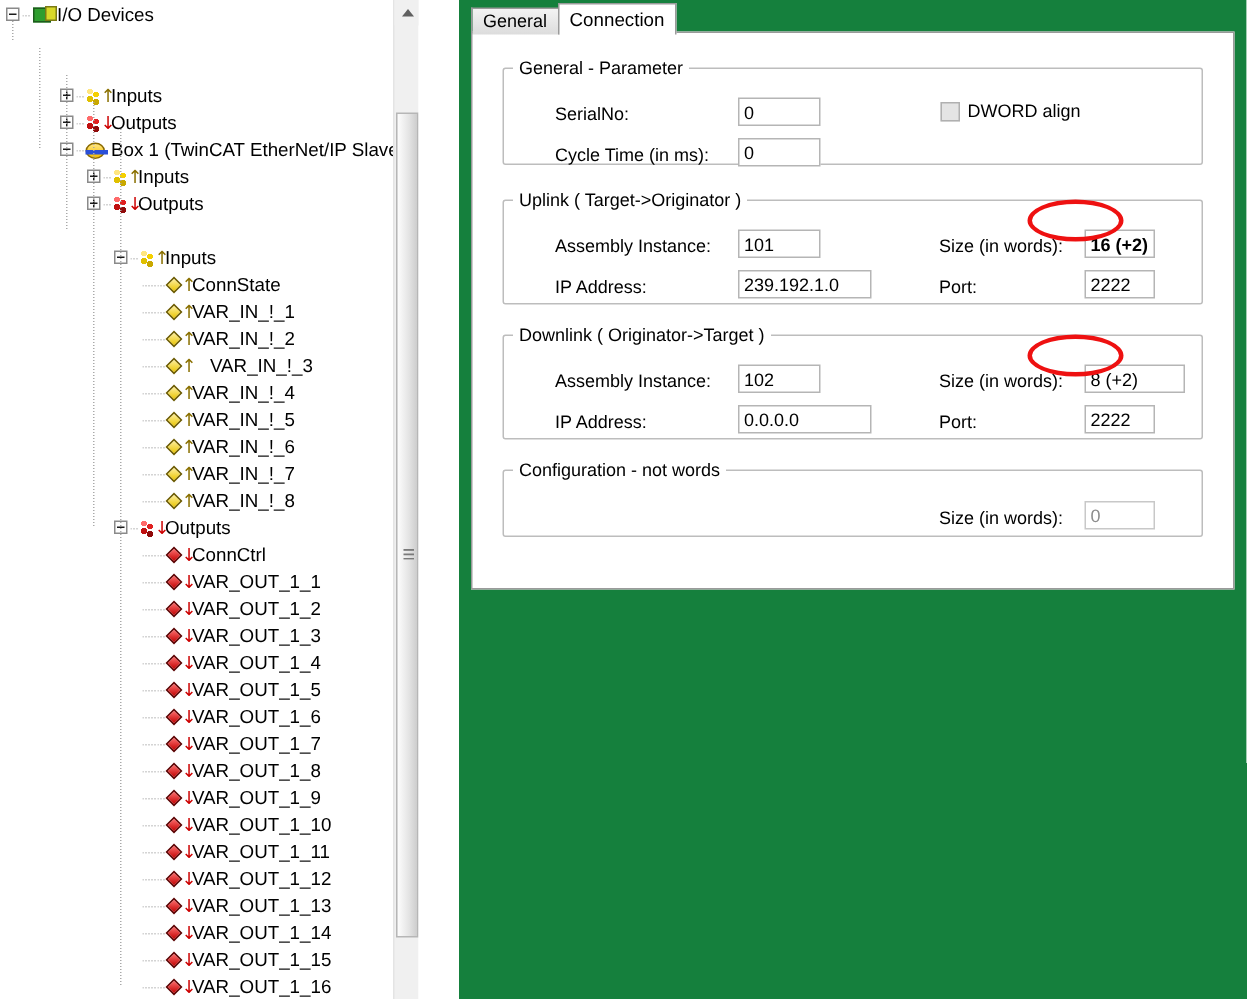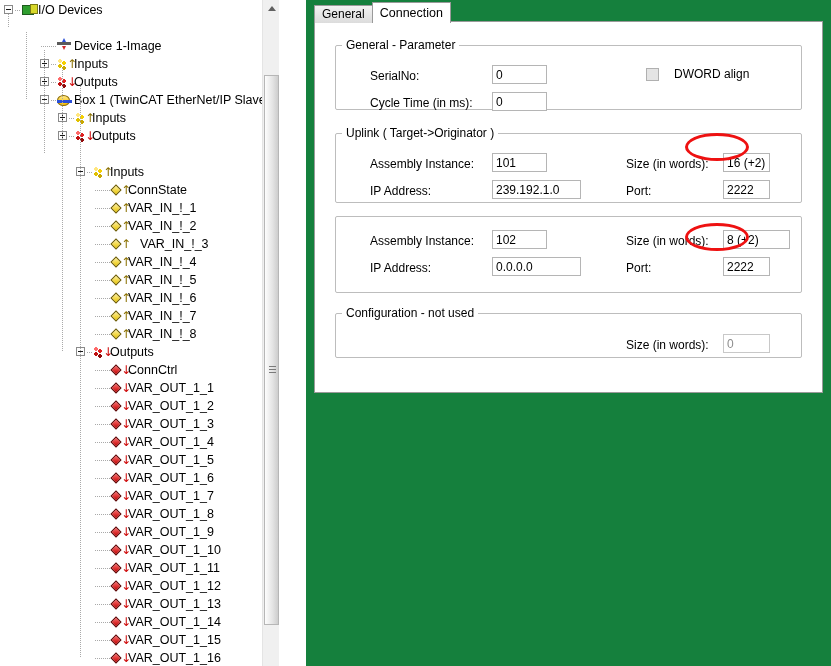--- a/index.html
+++ b/index.html
@@ -304,28 +304,20 @@
   <div id="tree-pane">
     <div class="tree-root" id="tree-root" style="position: relative; height: 667px;">
         <div class="tnode" style="position: absolute; left: 0px; top: 1px; width: 262px;">
           <span class="twist" style="left: 4px;"></span>
           <span class="hline" style="left: 15px; top: 9px; width: 5px;"></span>
           <span class="ticon" style="left: 20px;">
             <span class="ic-devices"></span>
           </span>
           <span class="tlabel" style="left: 38px;">I/O Devices</span>
         </div>
-        <div class="tnode" style="position: absolute; left: 0px; top: 37px; width: 262px;">
-          <span class="hline" style="left: 41px; top: 9px; width: 9px;"></span>
-          <span class="hline" style="left: 51px; top: 9px; width: 5px;"></span>
-          <span class="ticon" style="left: 56px;">
-            <span class="ic-image"></span>
-          </span>
-          <span class="tlabel" style="left: 74px;">Device 1-Image</span>
-        </div>
         <div class="tnode" style="position: absolute; left: 0px; top: 55px; width: 262px;">
           <span class="twist plus" style="left: 40px;"></span>
           <span class="hline" style="left: 51px; top: 9px; width: 5px;"></span>
           <span class="ticon" style="left: 56px;">
             <span class="ic-grp-in"></span>
             <span class="arrow-up">↑</span>
           </span>
           <span class="tlabel" style="left: 74px;">Inputs</span>
         </div>
         <div class="tnode" style="position: absolute; left: 0px; top: 73px; width: 262px;">
@@ -642,51 +634,52 @@
     </div>
 
     <div id="tab-body">
 
       <fieldset class="grp" style="left:20px; top:16px; width:467px; height:72px;">
         <legend>General - Parameter</legend>
         <span class="fld-label" style="left:34px; top:17px;">SerialNo:</span>
         <input class="txtbox" style="left: 156px; top: 13px; width: 55px;" value="0">
         <span class="fld-label" style="left:34px; top:44px;">Cycle Time (in ms):</span>
         <input class="txtbox" style="left: 156px; top: 40px; width: 55px;" value="0">
-        <div class="chk-wrap" style="left:310px; top:15px;gap:10px;">
+        <div class="chk-wrap" style="left:291px; top:15px;">
           <span class="chk-box"></span>
           <span>DWORD align</span>
         </div>
       </fieldset>
 
       <fieldset class="grp" style="left:20px; top:104px; width:467px; height:77px;">
         <legend>Uplink ( Target-&gt;Originator )</legend>
         <span class="fld-label" style="left:34px; top:17px;">Assembly Instance:</span>
         <input class="txtbox" style="left: 156px; top: 13px; width: 55px;" value="101">
         <span class="fld-label" style="left:34px; top:44px;">IP Address:</span>
         <input class="txtbox" style="left: 156px; top: 40px; width: 89px;" value="239.192.1.0">
         <span class="fld-label" style="left:290px; top:17px;">Size (in words):</span>
-        <input class="txtbox" style="left: 387px; top: 13px; width: 47px;" value="16 (+2)">
+        <input class="txtbox" style="left: 387px; top: 13px; width: 47px; font-weight: bold;" value="16 (+2)">
         <span class="fld-label" style="left:290px; top:44px;">Port:</span>
         <input class="txtbox" style="left: 387px; top: 40px; width: 47px;" value="2222">
       </fieldset>
 
       <fieldset class="grp" style="left:20px; top:194px; width:467px; height:77px;">
+        <legend>Downlink ( Originator-&gt;Target )</legend>
         <span class="fld-label" style="left:34px; top:17px;">Assembly Instance:</span>
         <input class="txtbox" style="left: 156px; top: 13px; width: 55px;" value="102">
         <span class="fld-label" style="left:34px; top:44px;">IP Address:</span>
         <input class="txtbox" style="left: 156px; top: 40px; width: 89px;" value="0.0.0.0">
         <span class="fld-label" style="left:290px; top:17px;">Size (in words):</span>
         <input class="txtbox" style="left: 387px; top: 13px; width: 67px;" value="8 (+2)">
         <span class="fld-label" style="left:290px; top:44px;">Port:</span>
         <input class="txtbox" style="left: 387px; top: 40px; width: 47px;" value="2222">
       </fieldset>
 
       <fieldset class="grp" style="left:20px; top:284px; width:467px; height:52px;">
-        <legend>Configuration - not used</legend>
+        <legend>Configuration - not words</legend>
         <span class="fld-label" style="left:290px; top:18px;">Size (in words):</span>
         <input class="txtbox disabled" style="left: 387px; top: 14px; width: 47px;" readonly="" value="0">
       </fieldset>
 
     </div>
 
     <div class="redring" style="left:379px; top:133px; width:64px; height:28px;"></div>
     <div class="redring" style="left:379px; top:223px; width:64px; height:28px;"></div>
 
   </div>

